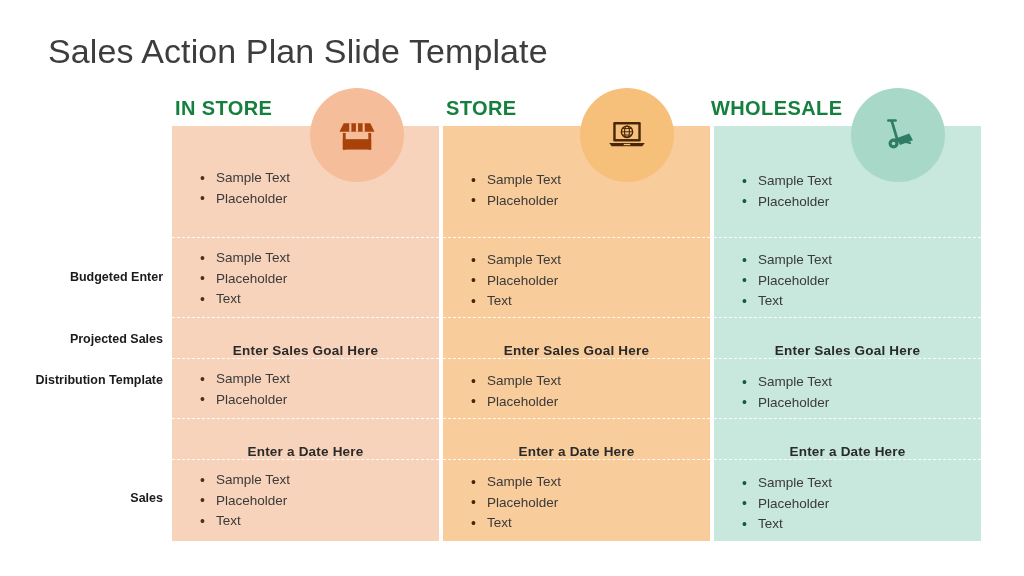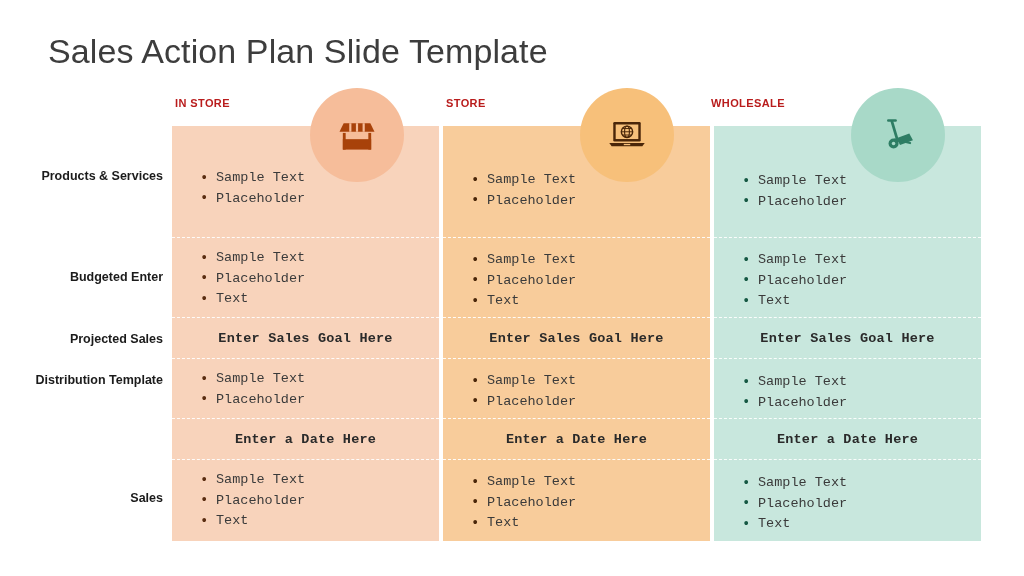--- a/index.html
+++ b/index.html
@@ -34,23 +34,23 @@
     color: #3d3d3d;
     letter-spacing: 0.1px;
     white-space: nowrap;
     text-align: center;
   }
 
   
   .col-header {
     position: absolute;
     top: 97px;
-    font-size: 11px;
+    font-size: 20px;
     font-weight: bold;
-    color: #b91c1c;
+    color: #15803d;
     letter-spacing: 0.4px;
     white-space: nowrap;
   }
   .col-header.c0 { left: 175px; }
   .col-header.c1 { left: 446px; }
   .col-header.c2 { left: 711px; }
 
   
   .icon-circle {
     position: absolute;
@@ -100,21 +100,20 @@
     font-weight: bold;
     color: #1b1b1b;
     line-height: 1.45;
     z-index: 4;
   }
 
   
   .cell {
     position: absolute;
     z-index: 4;
-    font-family: Liberation Mono, monospace;
   }
   .cell.c0 { left: 172px; width: 267px; }
   .cell.c1 { left: 443px; width: 267px; }
   .cell.c2 { left: 714px; width: 267px; }
 
   .cell ul {
     list-style: none;
     margin: 0;
     padding: 0 0 0 28px;
   }
@@ -138,20 +137,21 @@
   .cell.c1 li::before { color: #4a2609; }
   .cell.c2 li::before { color: #155843; }
 
   .cell.center-note {
     text-align: center;
     font-size: 13.5px;
     font-weight: bold;
     color: #2a2a2a;
     letter-spacing: 0.2px;
     white-space: nowrap;
+    margin-top: 12px;
   }
 </style>
 </head>
 <body>
 
 <div id="slide">
 
   <div id="slide-title">Sales Action Plan Slide Template</div>
 
   <div class="col-band c0"></div>
@@ -212,23 +212,20 @@
         <path d="M14 8 h9" stroke="#2e7d64" stroke-width="3.2" stroke-linecap="round"></path>
         <path d="M18.5 9.5 L25.5 33" stroke="#2e7d64" stroke-width="3.4" stroke-linecap="round"></path>
         <circle cx="20.5" cy="36.5" r="6.2" fill="#2e7d64"></circle>
         <circle cx="20.5" cy="36.5" r="2.2" fill="#a8d9c8"></circle>
         <path d="M24 30 L40 24 L44.5 32.5 L28.5 38.5 z" fill="#2e7d64"></path>
         <path d="M22.5 31.5 L41 36" stroke="#2e7d64" stroke-width="2.6" stroke-linecap="round"></path>
       </svg>
     </span>
   </div>
 
-  <div class="row-label" style="top:167px">
-    <span>Products &amp; Services</span>
-  </div>
   <div class="cell c0" style="top:168px">
     <ul>
       <li>Sample Text</li>
       <li>Placeholder</li>
     </ul>
   </div>
   <div class="cell c1" style="top:170px">
     <ul>
       <li>Sample Text</li>
       <li>Placeholder</li>

